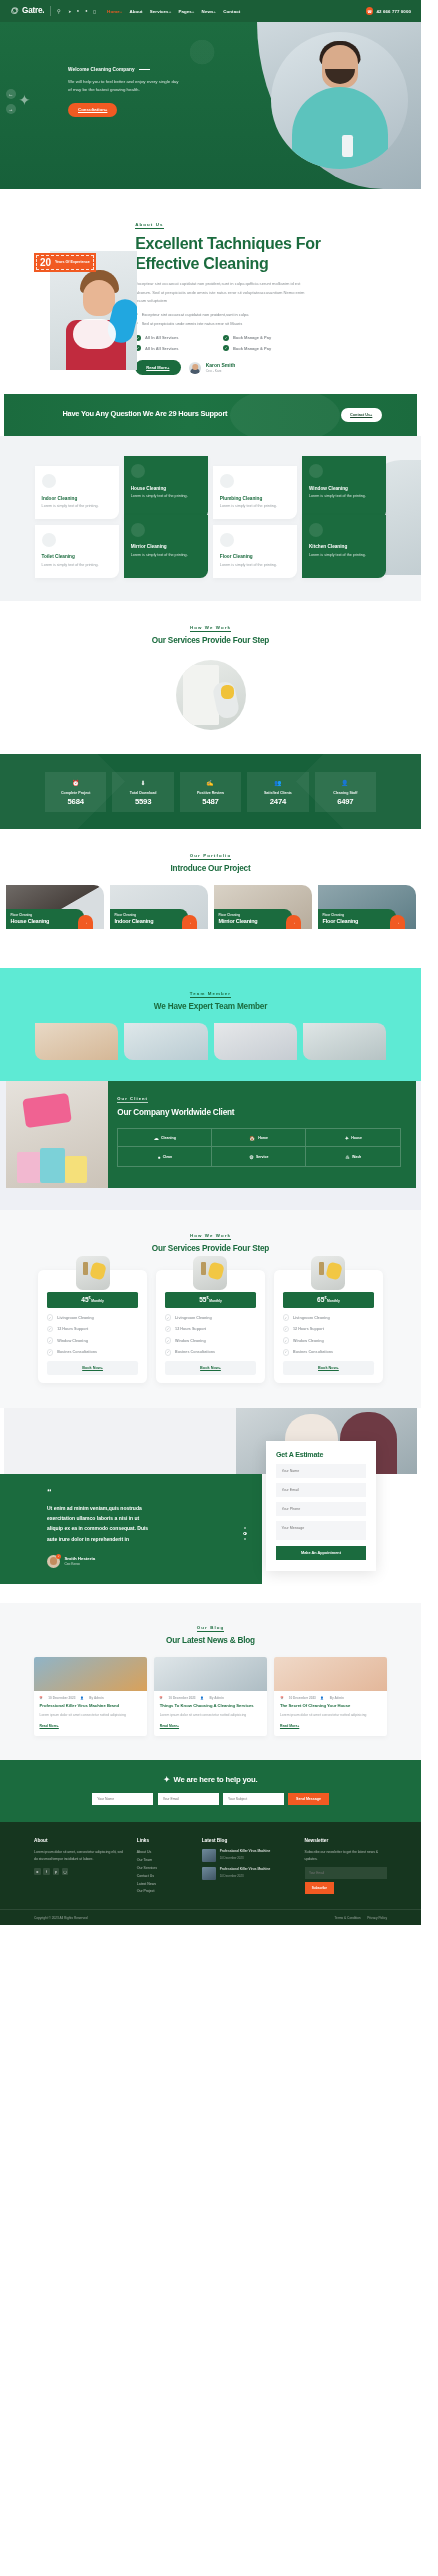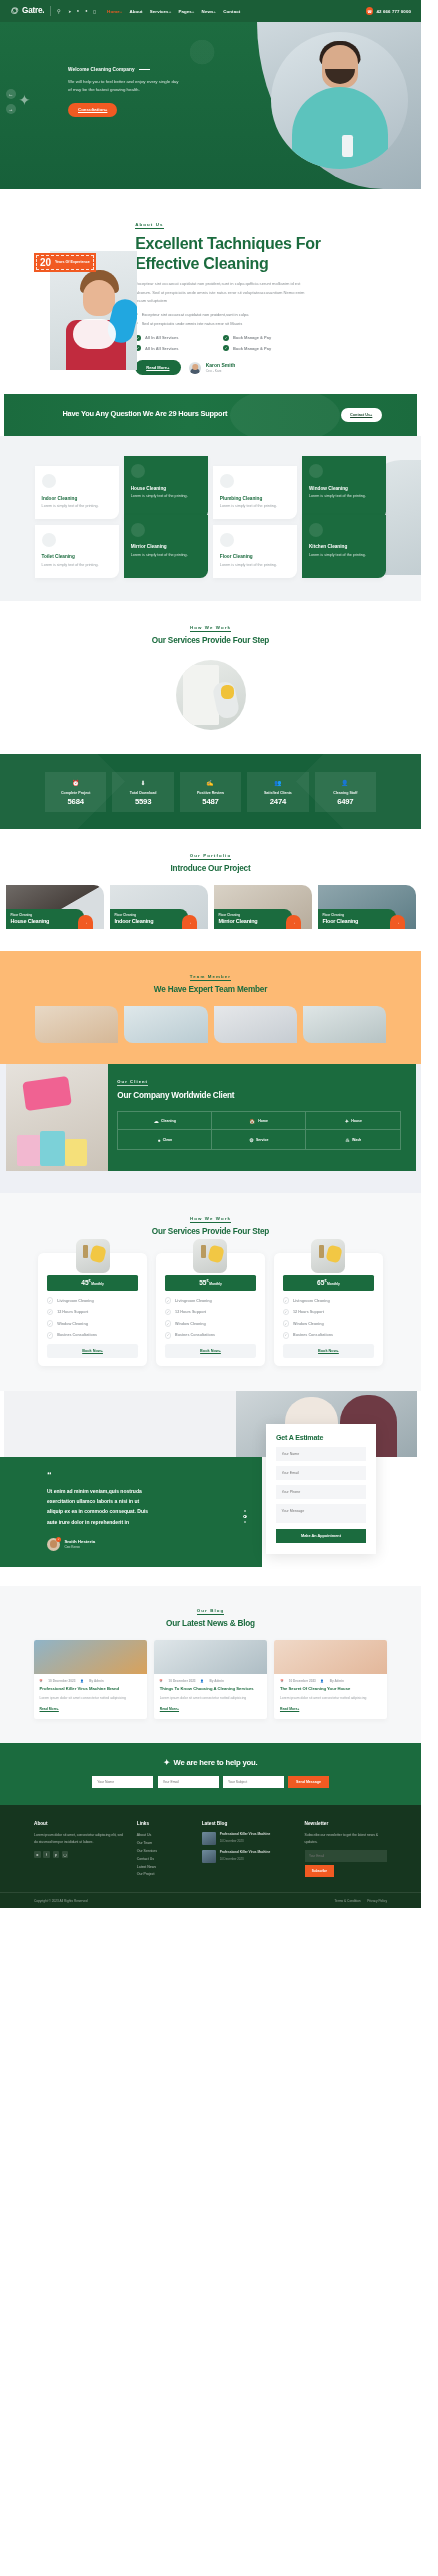--- a/index.html
+++ b/index.html
@@ -132,21 +132,21 @@
   .pf1 .ph{background:linear-gradient(150deg,#6f6a66,#49423e 55%,#d8dde0 56%);}
   .pf2 .ph{background:linear-gradient(150deg,#dfe4e6,#c9d2d6);}
   .pf3 .ph{background:linear-gradient(150deg,#d9d2c6,#b7ac9c);}
   .pf4 .ph{background:linear-gradient(150deg,#8fa6ad,#5d7d86);}
   .pf-cap{position:absolute;left:0;bottom:0;width:80%;background:#1b6b3e;padding:4.4px 5px 5px;border-radius:0 7.7px 0 0;}
   .pf-sub{color:rgba(255,255,255,.85);font-size:3.1px;font-weight:600;}
   .pf-t{color:#fff;font-size:5.5px;font-weight:800;margin-top:1.1px;letter-spacing:-0.2px;}
   .pf-arrow{position:absolute;right:11px;bottom:0;width:14.2px;height:14.2px;border-radius:50% 50% 0 0;background:#f15a22;color:#fff;font-size:4.4px;display:flex;align-items:center;justify-content:center;}
 
   
-  .team{background:#fdba74;padding:18.6px 0 21px;position:relative;overflow:hidden;}
+  .team{background:#5eead4;padding:18.6px 0 21px;position:relative;overflow:hidden;margin-top:17px;}
   .tm-grid{display:grid;grid-template-columns:repeat(4,1fr);gap:6px;padding:12px 35px 0;}
   .tm{height:37px;border-radius:0 8.8px 0 8.8px;overflow:hidden;position:relative;}
   .tm1{background:linear-gradient(160deg,#e8d9c6,#d5b796);}
   .tm2{background:linear-gradient(160deg,#dfe8ea,#b9cbd2);}
   .tm3{background:linear-gradient(160deg,#e6e8ea,#c6ccd2);}
   .tm4{background:linear-gradient(160deg,#dfe6e6,#b6c3c4);}
 
   
   .clients{background:#eef0f5;padding:0 0 22px;position:relative;}
   .cl-wrap{display:flex;padding:0 5.5px;align-items:stretch;}

